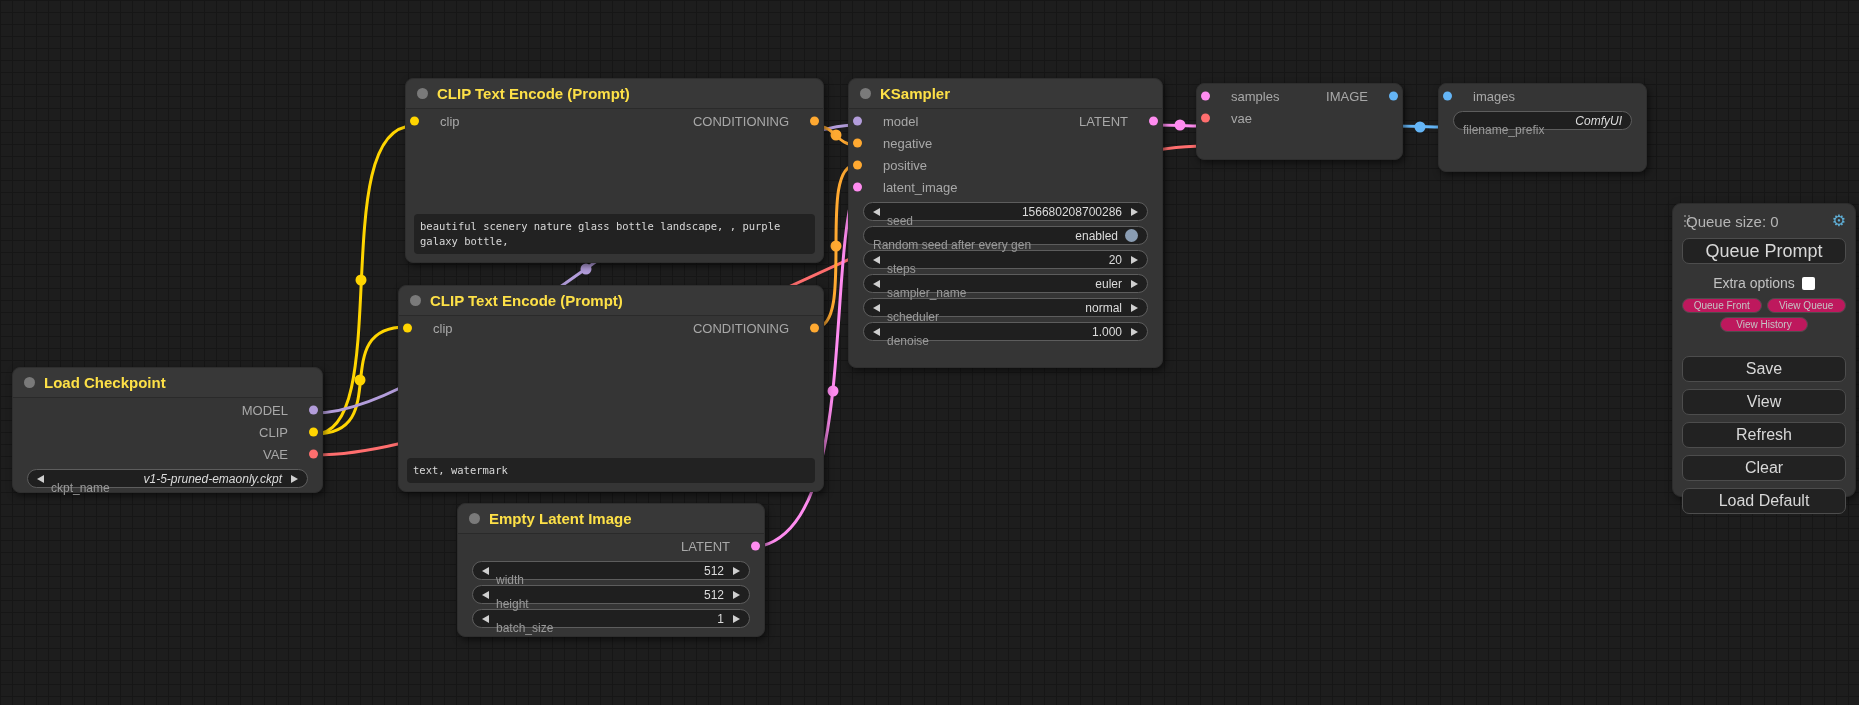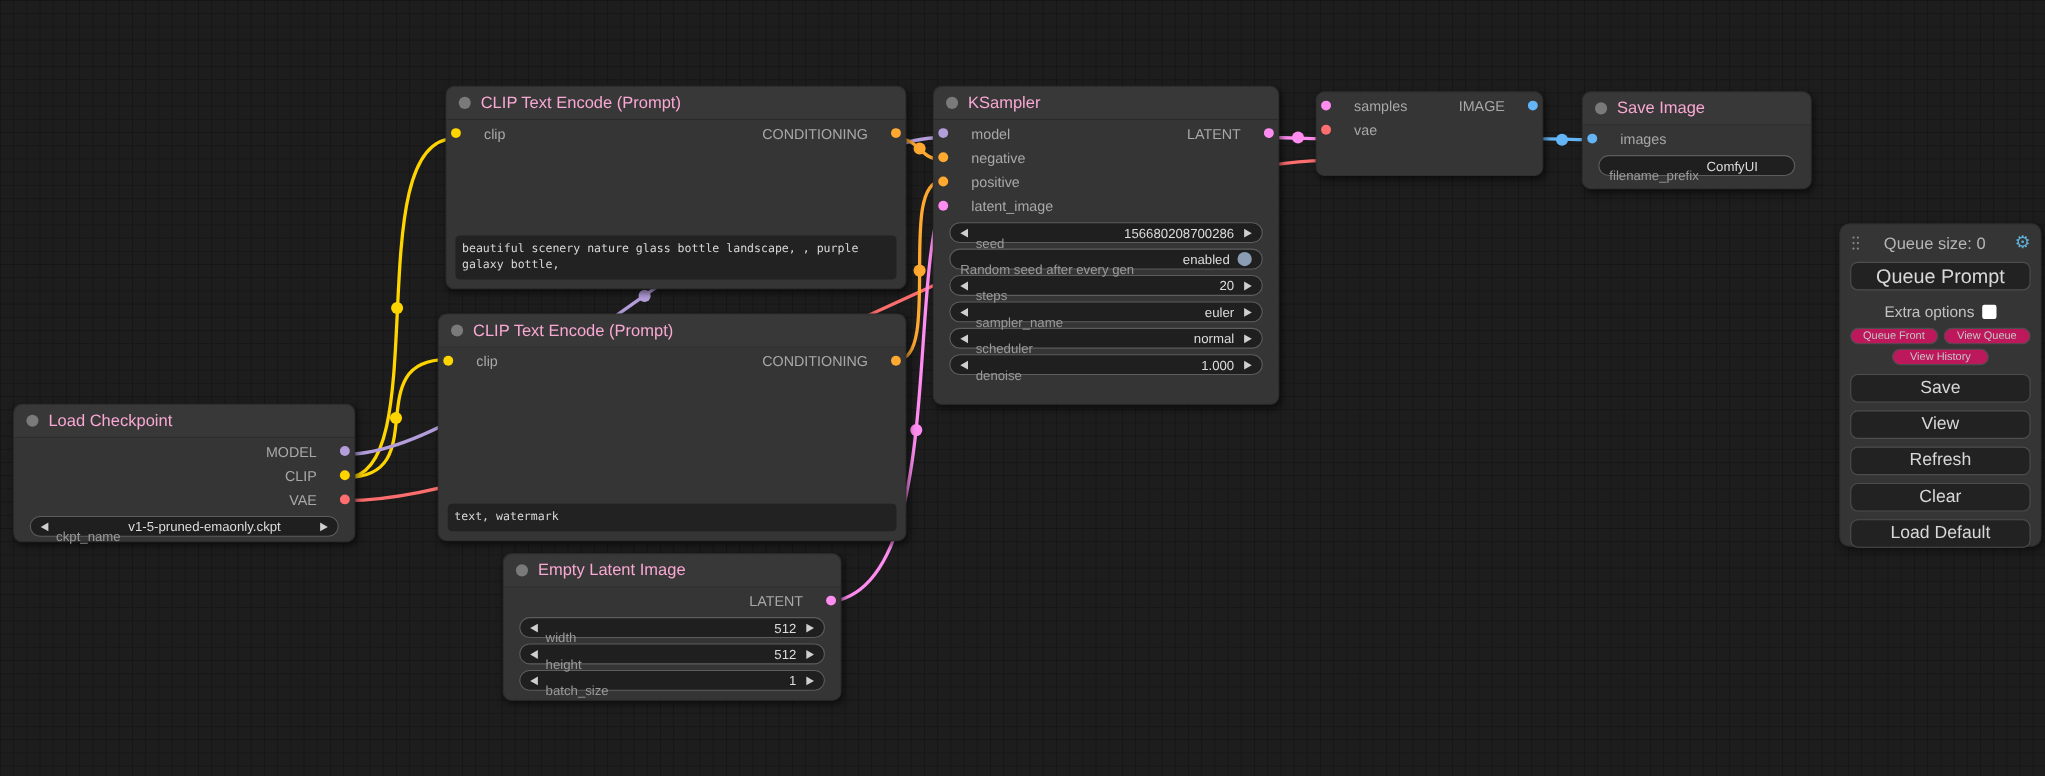--- a/index.html
+++ b/index.html
@@ -19,21 +19,21 @@
   #wires path { fill:none; stroke-width:3; }
   .node {
     position:absolute; z-index:2;
     background:#353535; border:1px solid #2e2e2e; border-radius:8px;
     box-shadow:2px 3px 7px rgba(0,0,0,.55);
   }
   .node-title {
     height:30px; display:flex; align-items:center; gap:9px;
     padding:0 11px; background:#383838; border-radius:8px 8px 0 0;
     border-bottom:1px solid #2a2a2a;
-    color:#f9a8d4; font-size:15px; white-space:nowrap;
+    color:#fde047; font-size:15px; white-space:nowrap;font-weight:bold;
   }
   .tdot { width:11px; height:11px; border-radius:50%; flex:0 0 auto; }
   .row {
     position:relative; height:20px; margin-top:2px;
     display:flex; align-items:center;
     padding:0 34px; font-size:13px; color:#a8a8a8; white-space:nowrap;
   }
   .row .right-label { margin-left:auto; }
   .sdot {
     position:absolute; top:50%; width:9px; height:9px;
@@ -47,55 +47,55 @@
     font-family:"DejaVu Sans Mono", monospace; font-size:10.5px;
     line-height:1.45; color:#d8d8d8; overflow:hidden;
   }
   .widget {
     height:19px; margin:5px 14px 0; display:flex; align-items:center; gap:7px;
     background:#1f1f1f; border:1px solid #5d5d5d; border-radius:10px;
     padding:0 9px; font-size:12px; white-space:nowrap;
   }
   .wlabel { color:#9a9a9a;margin-top:19px; }
   .wvalue { margin-left:auto; color:#dcdcdc; }
-  .wvalue.center { flex:1; text-align:left; margin-left:0; }
+  .wvalue.center { flex:1; text-align:right; margin-left:0;font-style:italic; }
   .arr { width:0; height:0; flex:0 0 auto; }
   .arr.left  { border-top:4.5px solid transparent; border-bottom:4.5px solid transparent; border-right:7px solid #cfcfcf; }
   .arr.right { border-top:4.5px solid transparent; border-bottom:4.5px solid transparent; border-left:7px solid #cfcfcf; margin-left:2px; }
   .toggle { width:13px; height:13px; border-radius:50%; flex:0 0 auto; }
 
   
   #queue-panel {
     position:absolute; left:1672px; top:203px; width:184px; height:294px; z-index:3;
     background:#353535; border:1px solid #2c2c2c; border-radius:9px;
     box-shadow:2px 3px 8px rgba(0,0,0,.55);
   }
   .qheader { height:34px; display:flex; align-items:center; padding:0 9px; }
-  .qtitle { flex:1; text-align:center; color:#b5b5b5; font-size:15px; }
+  .qtitle { flex:1; text-align:left; color:#b5b5b5; font-size:15px; }
   .drag-dots {
     width:2px; height:2px; background:#8a8a8a; border-radius:50%; margin:-10px 0 0 2px;
     box-shadow:0 5px 0 #8a8a8a, 0 10px 0 #8a8a8a, 4px 0 0 #8a8a8a, 4px 5px 0 #8a8a8a, 4px 10px 0 #8a8a8a;
   }
   .gear { font-size:16px; line-height:1; }
   .qbtn {
     display:block; width:calc(100% - 18px); margin:0 auto 7px; height:26px;
     background:#222; border:1px solid #4d4d4d; border-radius:7px;
     color:#d8d8d8; font-size:16px; font-family:"Liberation Sans",sans-serif; cursor:pointer;
   }
   .qbtn.big { font-size:18px; margin-bottom:10px; }
   .extra-row { display:flex; align-items:center; justify-content:center; gap:7px; height:18px; margin-bottom:6px; }
   .extra-label { color:#c2c2c2; font-size:14px; }
   .checkbox { width:13px; height:13px; background:#fff; border-radius:2px; }
   .small-row { display:flex; gap:5px; margin:0 9px 4px; }
   .sbtn {
     flex:1; height:15px; background:#be185d; border:1px solid #4d4d4d; border-radius:8px;
     color:#c5c5c5; font-size:10px; font-family:"Liberation Sans",sans-serif;
     display:flex; align-items:center; justify-content:center; cursor:pointer;
   }
-  .sbtn.solo { flex:0 0 auto; width:88px; margin:0 auto 4px; }
+  .sbtn.solo { flex:0 0 auto; width:88px; margin:0 auto 20px; }
 </style>
 </head>
 <body>
 
 <svg id="wires" width="1859" height="705">
   <path d="M315,434 C395,434 326,126 413,126" stroke="#FFD500"></path>
   <path d="M315,434 C395,434 326,327 406,327" stroke="#FFD500"></path>
   <path d="M315,413 C450,413 721,125 856,125" stroke="#B39DDB"></path>
   <path d="M315,455 C537,455 982,146 1204,146" stroke="#FF6E6E"></path>
   <path d="M816,126 C836,126 836,145 856,145" stroke="#FFA931"></path>
@@ -233,24 +233,20 @@
     <span class="right-label">IMAGE</span>
     <span class="sdot out" style="background: rgb(100, 181, 246);"></span>
   </div>
   <div class="row">
     <span class="sdot in" style="background: rgb(255, 110, 110);"></span>
     <span>vae</span>
   </div>
 </div>
 
 <div class="node" style="left:1438px; top:83px; width:209px; height:89px;">
-  <div class="node-title">
-    <span class="tdot" style="background: rgb(122, 122, 122);"></span>
-    <span>Save Image</span>
-  </div>
   <div class="row">
     <span class="sdot in" style="background: rgb(100, 181, 246);"></span>
     <span>images</span>
   </div>
   <div class="widget">
     <span class="wlabel">filename_prefix</span>
     <span class="wvalue center">ComfyUI</span>
   </div>
 </div>
 

